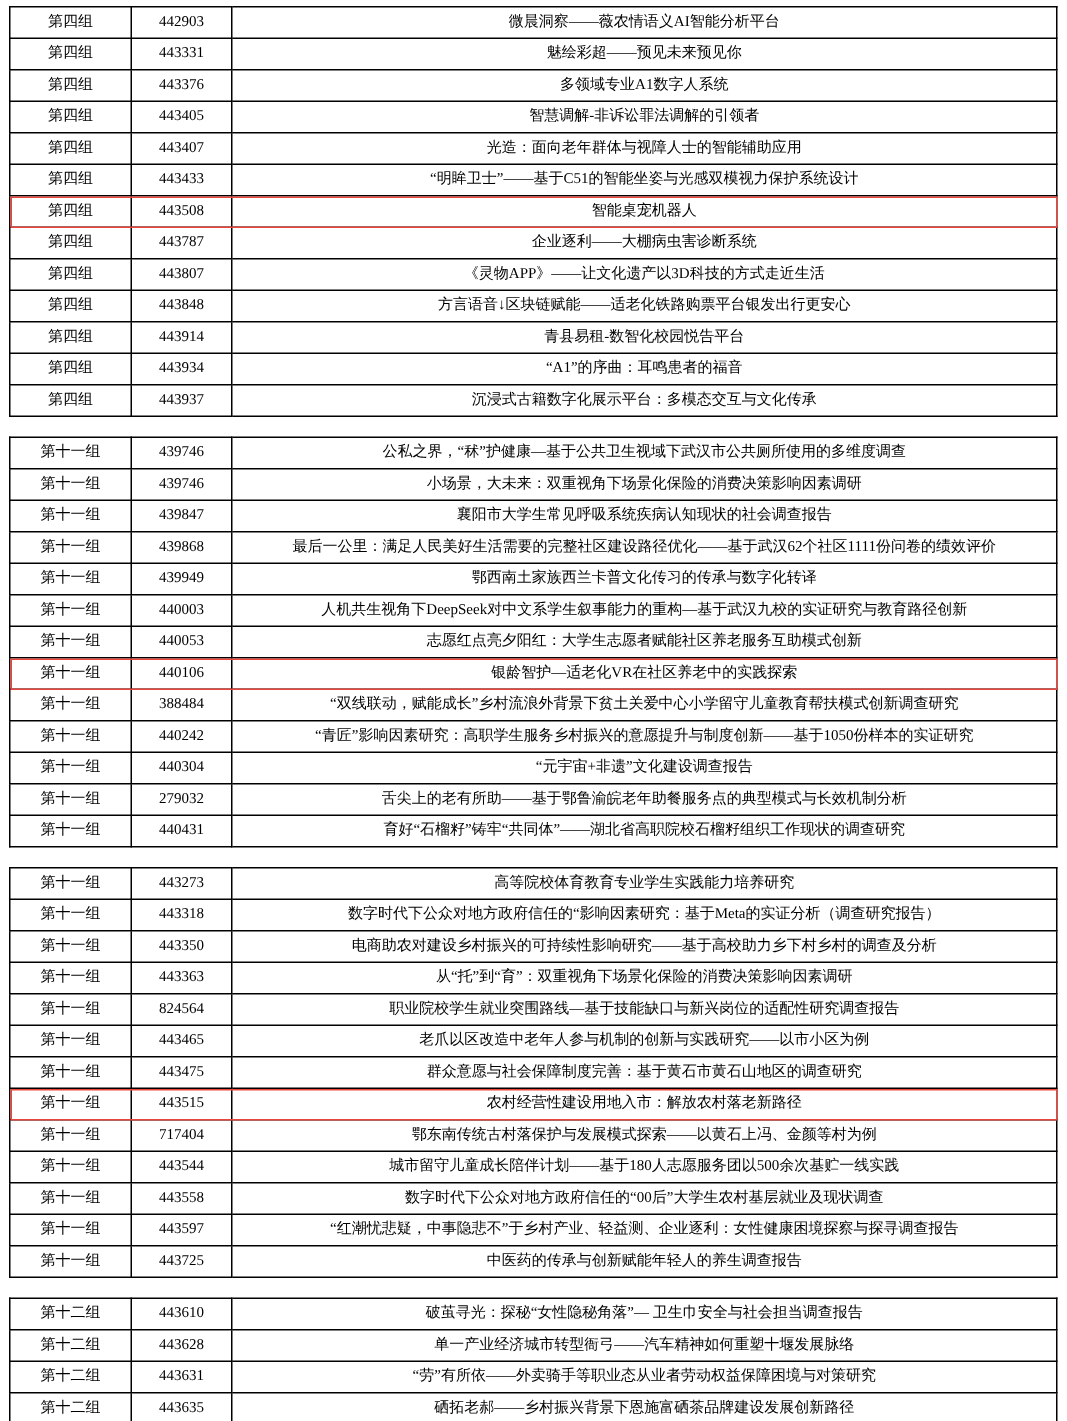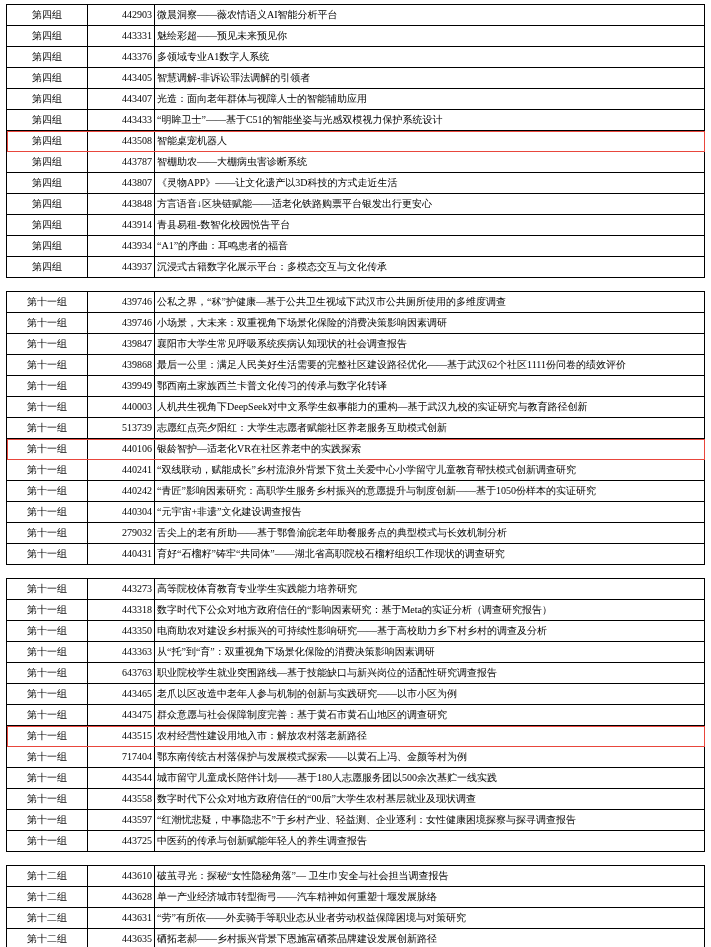--- a/index.html
+++ b/index.html
@@ -32,23 +32,24 @@
     vertical-align: middle;
     overflow: hidden;
     white-space: nowrap;
   }
   td.col-group {
     width: 76px;
     text-align: center;
   }
   td.col-code {
     width: 62px;
-    text-align: right;
+    text-align: center;
   }
   td.col-title {
+    text-align: center;
   }
   
   tr.highlight td {
     position: relative;
   }
   tr.highlight {
     outline: 1.5px solid #e8463c;
     outline-offset: -1px;
   }
   .block {
@@ -97,21 +98,21 @@
               <td class="col-title">“明眸卫士”——基于C51的智能坐姿与光感双模视力保护系统设计</td>
             </tr>
             <tr class="highlight" style="outline-color: rgb(232, 70, 60);">
               <td class="col-group">第四组</td>
               <td class="col-code">443508</td>
               <td class="col-title">智能桌宠机器人</td>
             </tr>
             <tr>
               <td class="col-group">第四组</td>
               <td class="col-code">443787</td>
-              <td class="col-title">智棚助农——大棚病虫害诊断系统</td>
+              <td class="col-title">企业逐利——大棚病虫害诊断系统</td>
             </tr>
             <tr>
               <td class="col-group">第四组</td>
               <td class="col-code">443807</td>
               <td class="col-title">《灵物APP》——让文化遗产以3D科技的方式走近生活</td>
             </tr>
             <tr>
               <td class="col-group">第四组</td>
               <td class="col-code">443848</td>
               <td class="col-title">方言语音↓区块链赋能——适老化铁路购票平台银发出行更安心</td>
@@ -162,31 +163,31 @@
               <td class="col-code">439949</td>
               <td class="col-title">鄂西南土家族西兰卡普文化传习的传承与数字化转译</td>
             </tr>
             <tr>
               <td class="col-group">第十一组</td>
               <td class="col-code">440003</td>
               <td class="col-title">人机共生视角下DeepSeek对中文系学生叙事能力的重构—基于武汉九校的实证研究与教育路径创新</td>
             </tr>
             <tr>
               <td class="col-group">第十一组</td>
-              <td class="col-code">513739</td>
+              <td class="col-code">440053</td>
               <td class="col-title">志愿红点亮夕阳红：大学生志愿者赋能社区养老服务互助模式创新</td>
             </tr>
             <tr class="highlight" style="outline-color: rgb(232, 70, 60);">
               <td class="col-group">第十一组</td>
               <td class="col-code">440106</td>
               <td class="col-title">银龄智护—适老化VR在社区养老中的实践探索</td>
             </tr>
             <tr>
               <td class="col-group">第十一组</td>
-              <td class="col-code">440241</td>
+              <td class="col-code">388484</td>
               <td class="col-title">“双线联动，赋能成长”乡村流浪外背景下贫土关爱中心小学留守儿童教育帮扶模式创新调查研究</td>
             </tr>
             <tr>
               <td class="col-group">第十一组</td>
               <td class="col-code">440242</td>
               <td class="col-title">“青匠”影响因素研究：高职学生服务乡村振兴的意愿提升与制度创新——基于1050份样本的实证研究</td>
             </tr>
             <tr>
               <td class="col-group">第十一组</td>
               <td class="col-code">440304</td>
@@ -223,21 +224,21 @@
               <td class="col-code">443350</td>
               <td class="col-title">电商助农对建设乡村振兴的可持续性影响研究——基于高校助力乡下村乡村的调查及分析</td>
             </tr>
             <tr>
               <td class="col-group">第十一组</td>
               <td class="col-code">443363</td>
               <td class="col-title">从“托”到“育”：双重视角下场景化保险的消费决策影响因素调研</td>
             </tr>
             <tr>
               <td class="col-group">第十一组</td>
-              <td class="col-code">643763</td>
+              <td class="col-code">824564</td>
               <td class="col-title">职业院校学生就业突围路线—基于技能缺口与新兴岗位的适配性研究调查报告</td>
             </tr>
             <tr>
               <td class="col-group">第十一组</td>
               <td class="col-code">443465</td>
               <td class="col-title">老爪以区改造中老年人参与机制的创新与实践研究——以市小区为例</td>
             </tr>
             <tr>
               <td class="col-group">第十一组</td>
               <td class="col-code">443475</td>

